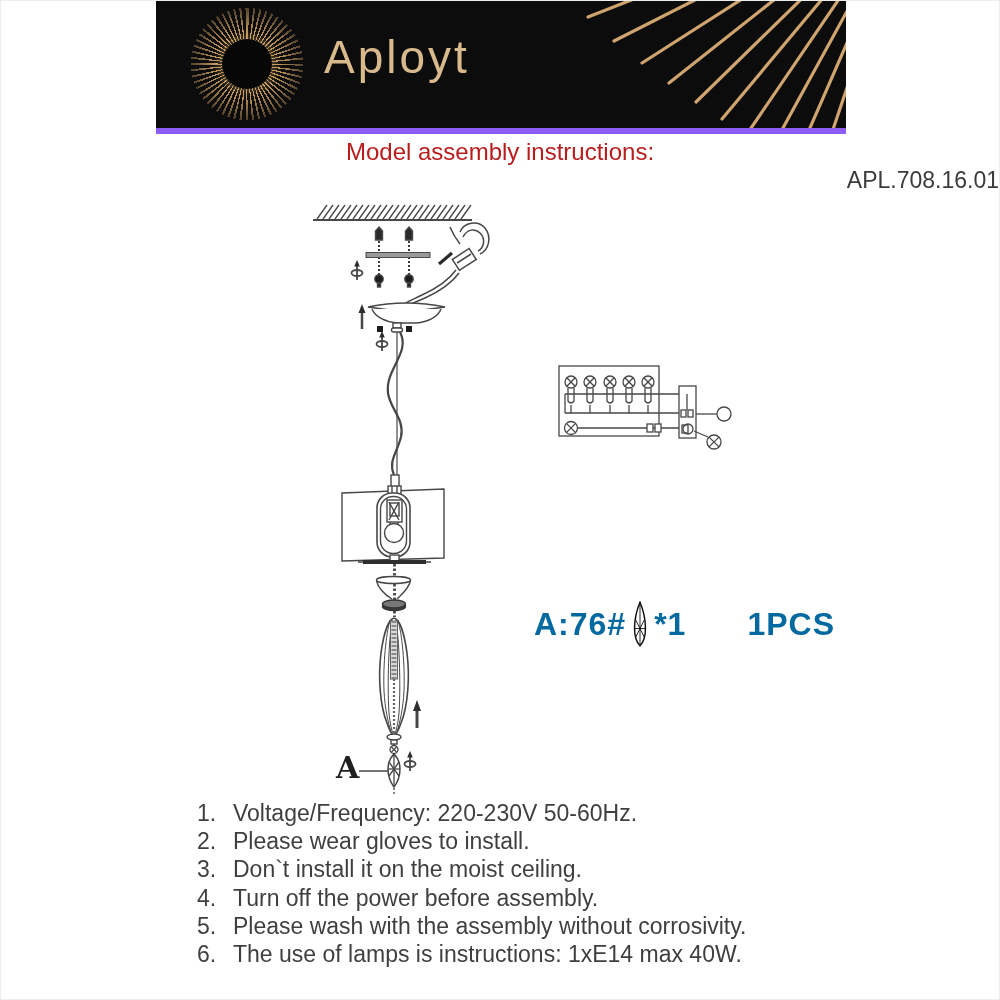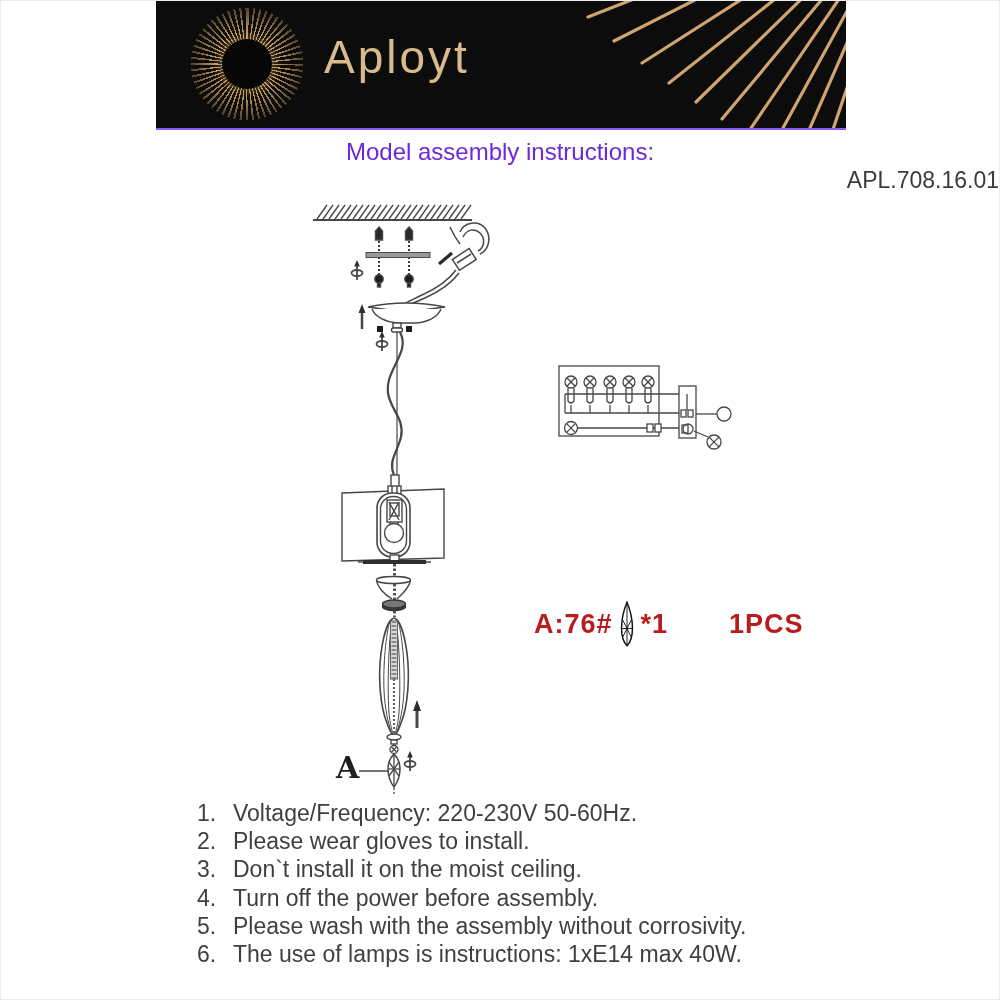--- a/index.html
+++ b/index.html
@@ -1,41 +1,41 @@
 <!DOCTYPE html>
 <html><head>
 <meta charset="utf-8">
 <style>
   html,body{margin:0;padding:0;background:#fff;}
   #page{position:relative;width:1000px;height:1000px;background:#fff;overflow:hidden;
         font-family:"Liberation Sans",sans-serif;box-sizing:border-box;border:1px solid #ededed;}
 
   
   #banner{position:absolute;left:155px;top:0;width:690px;height:127px;background:#0c0c0c;
-          border-bottom:2px solid #8b5cf6;overflow:hidden;}
+          border-bottom:6px solid #8b5cf6;overflow:hidden;}
   #sunburst{position:absolute;left:35px;top:7px;width:112px;height:112px;border-radius:50%;
             background:repeating-conic-gradient(#c49a5e 0deg 2.2deg, rgba(12,12,12,0) 2.2deg 6.4deg);}
   #sunburst .fade{position:absolute;inset:0;border-radius:50%;
             background:radial-gradient(circle, rgba(12,12,12,0) 0 40%, rgba(12,12,12,.92) 85%);}
   #sunburst .core{position:absolute;left:31px;top:31px;width:50px;height:50px;border-radius:50%;
             background:#070707;box-shadow:0 0 10px 3px rgba(205,165,105,.45);}
   #brand{position:absolute;left:168px;top:33px;color:#d9ba8c;font-size:46px;font-weight:400;
          letter-spacing:3px;line-height:1;}
   #rays{position:absolute;right:0;top:0;}
 
   
-  #title1{position:absolute;left:0;right:0;top:137px;text-align:center;color:#6d28d9;font-size:24px;}
+  #title1{position:absolute;left:0;right:0;top:137px;text-align:center;color:#b91c1c;font-size:24px;}
   #title2{position:absolute;left:0;right:0;top:166px;text-align:right;color:#3b3b3b;font-size:23px;}
 
   
   #diagram{position:absolute;left:0;top:0;width:1000px;height:1000px;}
   #part-a-label{position:absolute;left:335px;top:752px;font-family:"DejaVu Serif",serif;
                 font-size:30px;font-weight:600;color:#1f1f1f;line-height:1;}
   #spec-row{position:absolute;left:533px;top:600px;height:46px;display:flex;align-items:center;
-            color:#b91c1c;font-weight:800;font-size:27px;letter-spacing:1px;}
+            color:#0369a1;font-weight:800;font-size:32px;letter-spacing:1px;}
   #spec-row .icon{margin:0 4px;}
   #spec-row .pcs{margin-left:61px;}
 
   
   #instructions{position:absolute;left:196px;top:798px;width:700px;color:#3f3f3f;font-size:23px;}
   .inst{display:flex;line-height:28.2px;}
   .inst .num{width:36px;flex:none;}
   .inst .txt{flex:1;}
 </style>
 </head>

